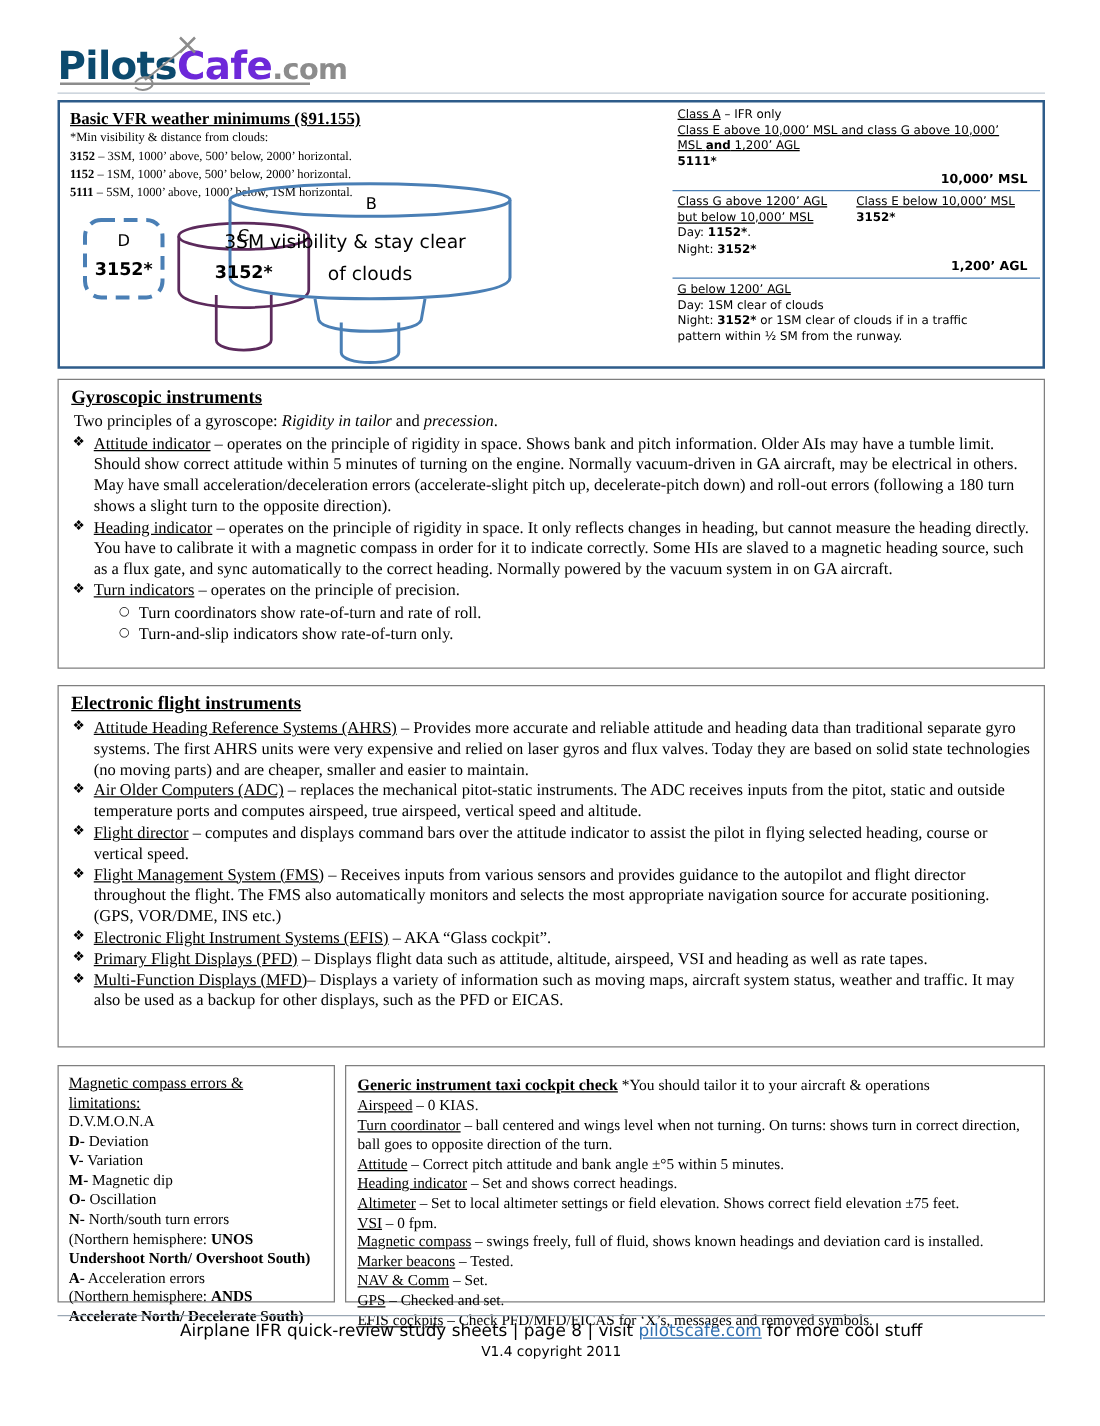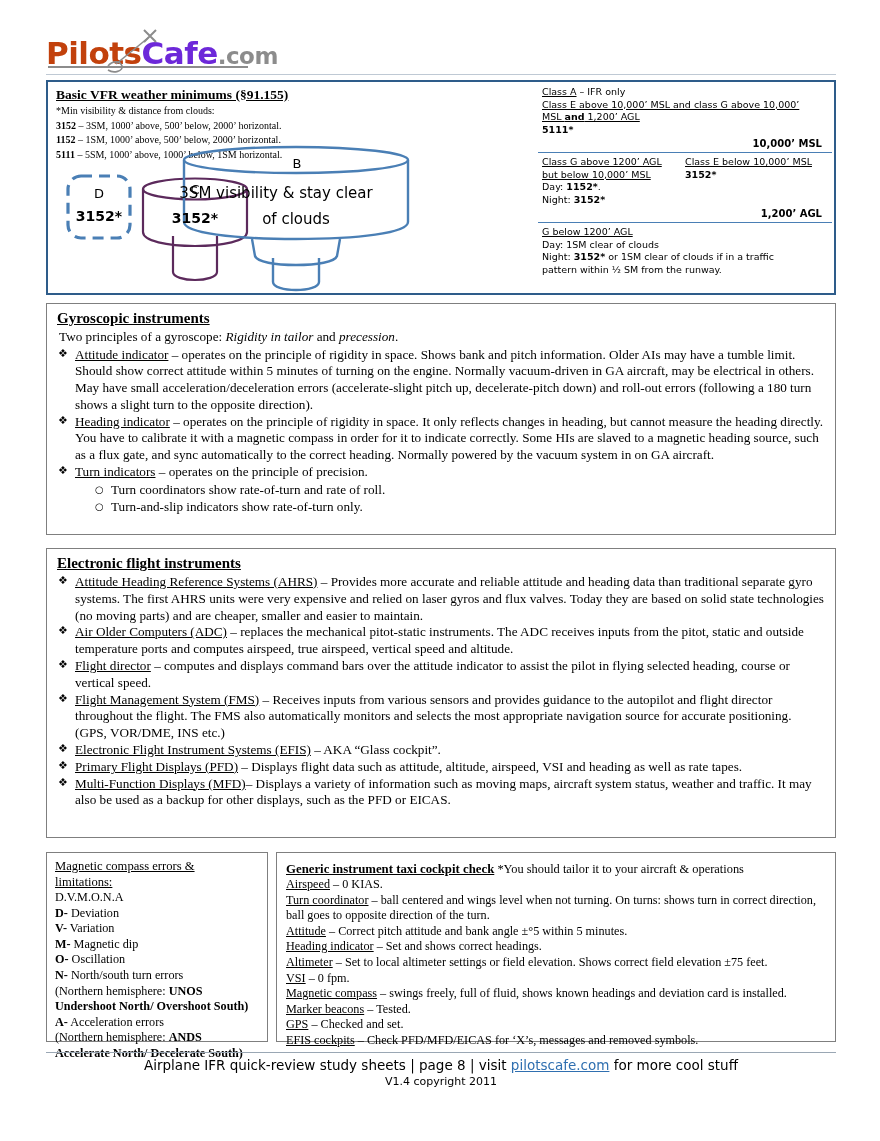--- a/index.html
+++ b/index.html
@@ -29,21 +29,21 @@
   }
   .logo-text {
     font-family: "DejaVu Sans", sans-serif;
     font-size: 31px;
     font-weight: bold;
     letter-spacing: -0.5px;
     color: #8c8c8c;
     line-height: 42px;
     white-space: nowrap;
   }
-  .logo-text .pilots { color: #c2410c; }
+  .logo-text .pilots { color: #0c4a6e; }
   .logo-text .cafe { color: #6d28d9; }
   .logo-text .dotcom {
     font-size: 23px;
     font-weight: bold;
     color: #8c8c8c;
   }
   .logo-underline {
     position: absolute;
     left: 2px;
     top: 34px;
@@ -425,20 +425,21 @@
   <div class="sect-inner">
     <div><span class="taxi-title">Generic instrument taxi cockpit check</span><span class="taxi-note"> *You should tailor it to your aircraft &amp; operations</span></div>
     <p class="taxi-line"><span class="term">Airspeed</span><span> – 0 KIAS.</span></p>
     <p class="taxi-line"><span class="term">Turn coordinator</span><span> – ball centered and wings level when not turning. On turns: shows turn in correct direction, ball goes to opposite direction of the turn.</span></p>
     <p class="taxi-line"><span class="term">Attitude</span><span> – Correct pitch attitude and bank angle  ±°5 within 5  minutes.</span></p>
     <p class="taxi-line"><span class="term">Heading indicator</span><span> – Set and shows correct headings.</span></p>
     <p class="taxi-line"><span class="term">Altimeter</span><span> – Set to local altimeter settings or field elevation. Shows correct field elevation ±75 feet.</span></p>
     <p class="taxi-line"><span class="term">VSI</span><span> – 0 fpm.</span></p>
     <p class="taxi-line"><span class="term">Magnetic compass</span><span> – swings freely, full of fluid, shows known headings and deviation card is installed.</span></p>
     <p class="taxi-line"><span class="term">Marker beacons</span><span> – Tested.</span></p>
+    <p class="taxi-line"><span class="term">NAV &amp; Comm</span><span> – Set.</span></p>
     <p class="taxi-line"><span class="term">GPS</span><span> – Checked and set.</span></p>
     <p class="taxi-line"><span class="term">EFIS cockpits</span><span> – Check PFD/MFD/EICAS for ‘X’s, messages and removed symbols.</span></p>
   </div>
 </div>
 
 <div class="footer-rule"></div>
 <div class="footer">
   <div class="footer-main"><span>Airplane IFR quick-review study sheets | page 8 | visit </span><span class="link">pilotscafe.com</span><span> for more cool stuff</span></div>
   <div class="footer-sub">V1.4 copyright 2011</div>
 </div>

